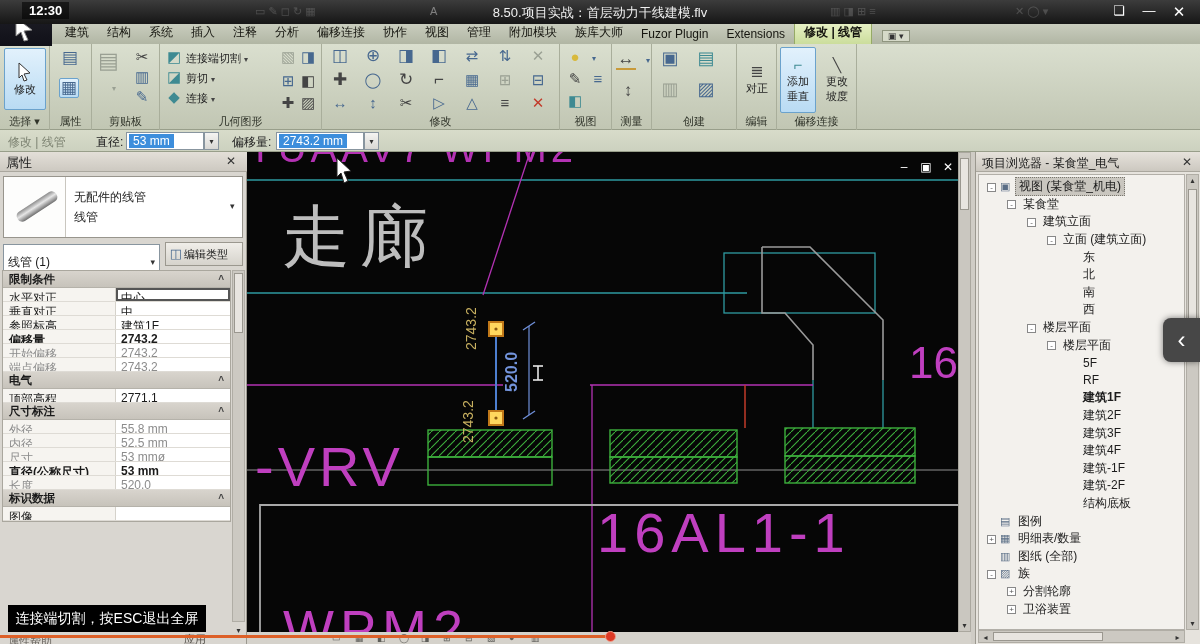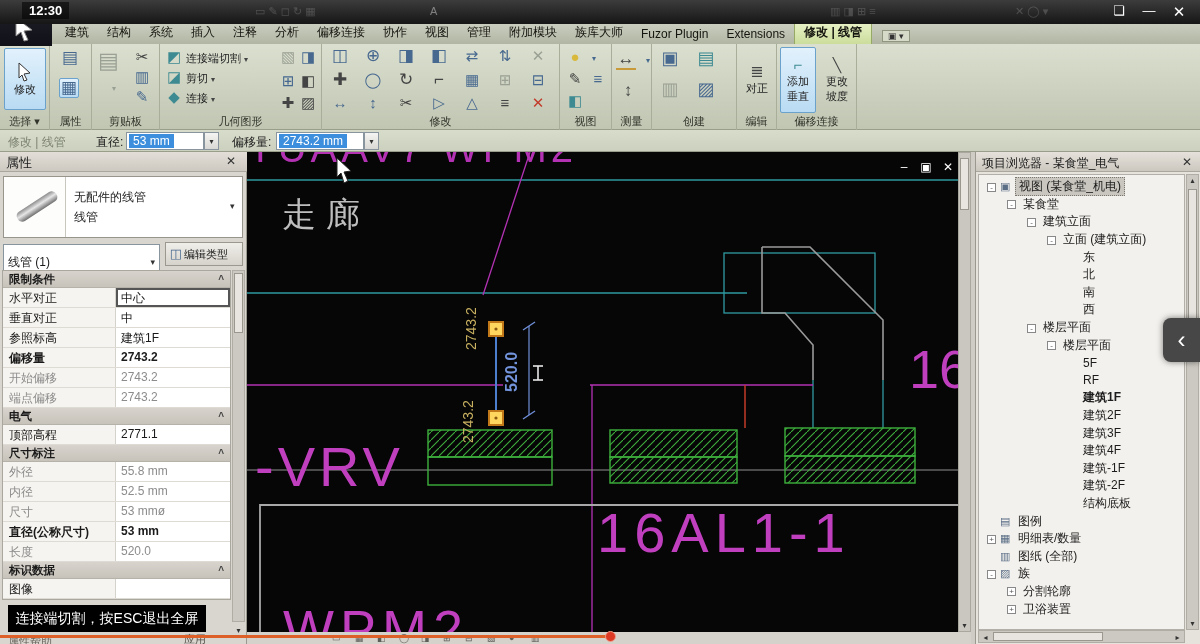--- a/index.html
+++ b/index.html
@@ -41,43 +41,43 @@
   #propsclose{left:226px;top:2px;font-size:12px;color:#333}
   #typesel{left:3px;top:24px;width:240px;height:62px;background:#fff;border:1px solid #98958d}
   #typeprev{left:0;top:0;width:62px;height:60px;border-right:1px solid #c9c6bf;background:#fdfdfc}
   #pipe{left:10px;top:24px;width:46px;height:11px;border-radius:5px;background:linear-gradient(#8d8d8d,#e6e6e6 45%,#6f6f6f);transform:rotate(-33deg)}
   .typetxt{left:70px;font-size:12px;color:#222}
   #instrow{left:0;top:90px}
   #instcombo{left:3px;top:2px;width:157px;height:36px;background:#fff;border:1px solid #88959f;display:flex;align-items:center;justify-content:space-between;padding:0 4px;font-size:12px;position:absolute}
   #edittype{left:165px;top:0;width:78px;height:24px;background:linear-gradient(#f0eee9,#d6d3cc);border:1px solid #9b988f;display:flex;align-items:center;font-size:11px;padding:0 2px;position:absolute}
   #grid{left:2px;top:118px;width:229px;background:#fff;border:1px solid #aaa79e}
   .phead{height:17px;background:linear-gradient(#d8d4cd,#c7c3bb);display:flex;justify-content:space-between;align-items:center;padding:0 6px;font-weight:bold;font-size:11.5px;border-bottom:1px solid #b5b2aa}
-  .prow{height:20px;display:flex;border-bottom:1px solid #dedbd5;font-size:12px}
+  .prow{height:14px;display:flex;border-bottom:1px solid #dedbd5;font-size:12px}
   .plab{width:113px;padding:2px 0 0 6px;background:#f6f4f0;border-right:1px solid #d5d2cb;white-space:nowrap;overflow:hidden}
   .pval{flex:1;padding:2px 0 0 5px;background:#fff;white-space:nowrap;overflow:hidden}
   .ro .plab,.ro .pval{color:#8c8c8c}
   .bold .plab,.bold .pval{font-weight:bold}
   .pval.sel{outline:2px solid #555;outline-offset:-2px}
   .chev{font-size:10px;font-weight:bold;color:#444}
   #pscroll{left:232px;top:118px;width:13px;height:352px;background:#ccc9c2;border:1px solid #b0ada5}
   #pscroll .thumb{position:absolute;left:1px;top:2px;width:9px;height:60px;background:#e8e5e0;border:1px solid #9a978f}
   #pscrollarr{left:232px;top:472px;width:13px;height:13px;font-size:8px;text-align:center;line-height:13px;color:#333}
   #prophelp{left:8px;top:482px;font-size:11px;color:#66625c}
   #applybtn{left:184px;top:480px;font-size:11px;color:#55524c}
   #toast{left:8px;top:453px;width:198px;height:27px;background:#000;color:#fff;font-size:14px;display:flex;align-items:center;justify-content:center;white-space:nowrap;z-index:6}
   
   #canvas{left:247px;top:152px;width:711px;height:480px;background:#060606;overflow:hidden;z-index:1}
   .cadtxt{position:absolute;color:#bf3fbf;font-weight:400;white-space:nowrap}
-  #corridor{left:35px;top:40px;font-size:34px;color:#bdbdbd;letter-spacing:10px}
+  #corridor{left:35px;top:40px;font-size:68px;color:#bdbdbd;letter-spacing:10px}
   #toptext{left:285px;top:0;width:420px;height:20px;overflow:hidden}
   #toptext span{display:block;font-size:40px;color:#b332b3;letter-spacing:4px;margin-top:-26px}
   #vrv{left:8px;top:282px;font-size:56px;letter-spacing:4px}
   #paneltag{left:350px;top:348px;font-size:56px;letter-spacing:6px}
   #wpm{left:36px;top:446px;font-size:54px;letter-spacing:6px}
-  #num16{left:662px;top:186px;font-size:54px}
+  #num16{left:662px;top:186px;font-size:44px}
   .rot{position:absolute;transform:rotate(-90deg);transform-origin:top left;white-space:nowrap}
   #dimtext{left:256px;top:240px;width:46px;font-size:16px;color:#7394dc;font-weight:bold}
   .offlab{width:52px;font-size:14px;color:#c8b060}
   .vwbtn{position:absolute;top:8px;color:#fff;font-size:12px;width:18px;text-align:center}
   
   #cscroll{left:958px;top:152px;width:13px;height:480px;background:#cac7c0;border:1px solid #aaa79e;z-index:1}
   #cscroll .thumb{position:absolute;left:1px;top:5px;width:9px;height:52px;background:#e8e5e0;border:1px solid #9a978f}
   #cscroll .arr{position:absolute;left:0;bottom:1px;width:11px;font-size:8px;text-align:center;color:#333}
   #statusbar{left:247px;top:632px;width:724px;height:12px;background:#d5d2cb;z-index:1}
   .sico{position:absolute;top:1px;font-size:9px;color:#4a4a46;opacity:.85}
@@ -112,20 +112,21 @@
       <polygon points="4,2 20,14 12,15 16,24 12,25 9,16 4,20" fill="#fff" stroke="#888" stroke-width="1"></polygon>
     </svg>
   </div>
 
   <div class="abs" id="titlebar">
     <span class="abs ghost" style="left:255px">▭ ✎ ◻ ↻ ▦</span>
     <span class="abs ghost" style="left:430px;opacity:.4">A</span>
     <span class="abs ghost" style="left:830px">▥ ◨ ⊞ ≡</span>
     <span class="abs ghost" style="left:1015px">✕ ◯ ▾</span>
   </div>
+  <div class="abs" id="vtitle">8.50.项目实战：首层动力干线建模.flv</div>
   <div class="abs" id="timestamp">12:30</div>
   <span class="abs winbtn" style="left:1108px">❏</span>
   <span class="abs winbtn" style="left:1138px">—</span>
   <span class="abs winbtn" style="left:1168px;font-size:15px">✕</span>
 
   <div class="abs" id="tabs">
     <span class="tab">建筑</span>
     <span class="tab">结构</span>
     <span class="tab">系统</span>
     <span class="tab">插入</span>

